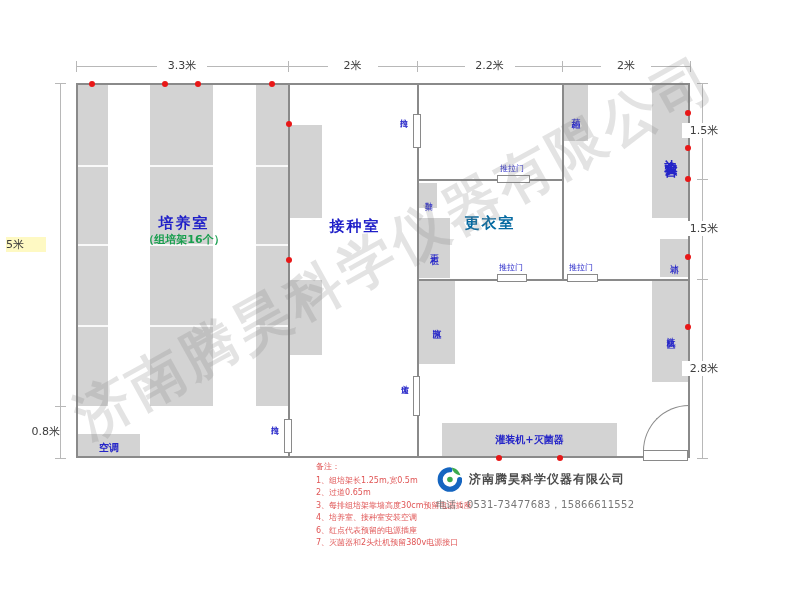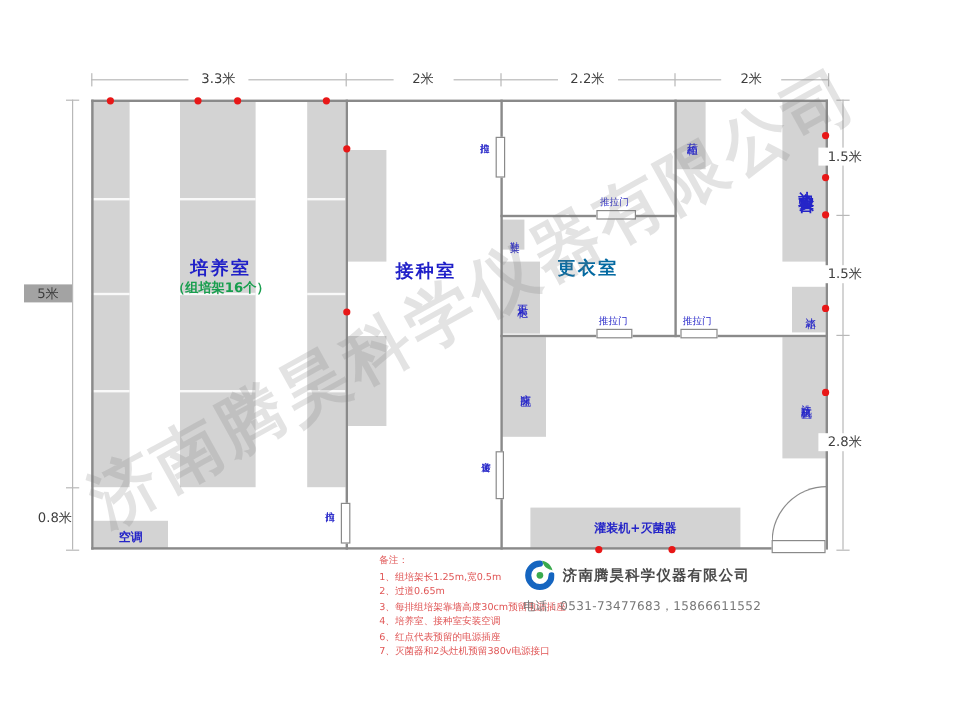--- a/index.html
+++ b/index.html
@@ -113,21 +113,21 @@
     <div style="position: absolute; left: 562px; top: 61px; width: 1px; height: 11px; background: rgb(184, 184, 184);"></div>
     <div style="position: absolute; left: 690px; top: 61px; width: 1px; height: 11px; background: rgb(184, 184, 184);"></div>
     <div style="position: absolute; left: 157px; top: 58px; width: 50px; text-align: center; font-size: 11px; line-height: 15px; color: rgb(61, 61, 61); background: rgb(255, 255, 255); z-index: 2;">3.3米</div>
     <div style="position: absolute; left: 327.5px; top: 58px; width: 50px; text-align: center; font-size: 11px; line-height: 15px; color: rgb(61, 61, 61); background: rgb(255, 255, 255); z-index: 2;">2米</div>
     <div style="position: absolute; left: 464.5px; top: 58px; width: 50px; text-align: center; font-size: 11px; line-height: 15px; color: rgb(61, 61, 61); background: rgb(255, 255, 255); z-index: 2;">2.2米</div>
     <div style="position: absolute; left: 601px; top: 58px; width: 50px; text-align: center; font-size: 11px; line-height: 15px; color: rgb(61, 61, 61); background: rgb(255, 255, 255); z-index: 2;">2米</div>
     <div style="position: absolute; left: 60px; top: 83px; width: 1px; height: 375px; background: rgb(184, 184, 184);"></div>
     <div style="position: absolute; left: 55px; top: 83px; width: 11px; height: 1px; background: rgb(184, 184, 184);"></div>
     <div style="position: absolute; left: 55px; top: 406px; width: 11px; height: 1px; background: rgb(184, 184, 184);"></div>
     <div style="position: absolute; left: 55px; top: 458px; width: 11px; height: 1px; background: rgb(184, 184, 184);"></div>
-    <div style="position: absolute; left: 20px; top: 236.5px; width: 40px; text-align: center; font-size: 11px; color: rgb(61, 61, 61); background: #a3a3a3; z-index: 2;">5米</div>
+    <div style="position: absolute; left: 6px; top: 236.5px; width: 40px; text-align: left; font-size: 11px; color: rgb(61, 61, 61); background: #fef9c3; z-index: 2;">5米</div>
     <div style="position: absolute; left: 20px; top: 424px; width: 40px; text-align: right; font-size: 11px; color: rgb(61, 61, 61); background: rgb(255, 255, 255); z-index: 2;">0.8米</div>
     <div style="position: absolute; left: 702px; top: 83px; width: 1px; height: 375px; background: rgb(184, 184, 184);"></div>
     <div style="position: absolute; left: 697px; top: 83px; width: 11px; height: 1px; background: rgb(184, 184, 184);"></div>
     <div style="position: absolute; left: 697px; top: 179px; width: 11px; height: 1px; background: rgb(184, 184, 184);"></div>
     <div style="position: absolute; left: 697px; top: 279px; width: 11px; height: 1px; background: rgb(184, 184, 184);"></div>
     <div style="position: absolute; left: 697px; top: 458px; width: 11px; height: 1px; background: rgb(184, 184, 184);"></div>
     <div style="position: absolute; left: 682px; top: 123px; width: 44px; text-align: center; font-size: 11px; color: rgb(61, 61, 61); background: rgb(255, 255, 255); z-index: 2;">1.5米</div>
     <div style="position: absolute; left: 682px; top: 221px; width: 44px; text-align: center; font-size: 11px; color: rgb(61, 61, 61); background: rgb(255, 255, 255); z-index: 2;">1.5米</div>
     <div style="position: absolute; left: 682px; top: 360.5px; width: 44px; text-align: center; font-size: 11px; color: rgb(61, 61, 61); background: rgb(255, 255, 255); z-index: 2;">2.8米</div>
   </div>

